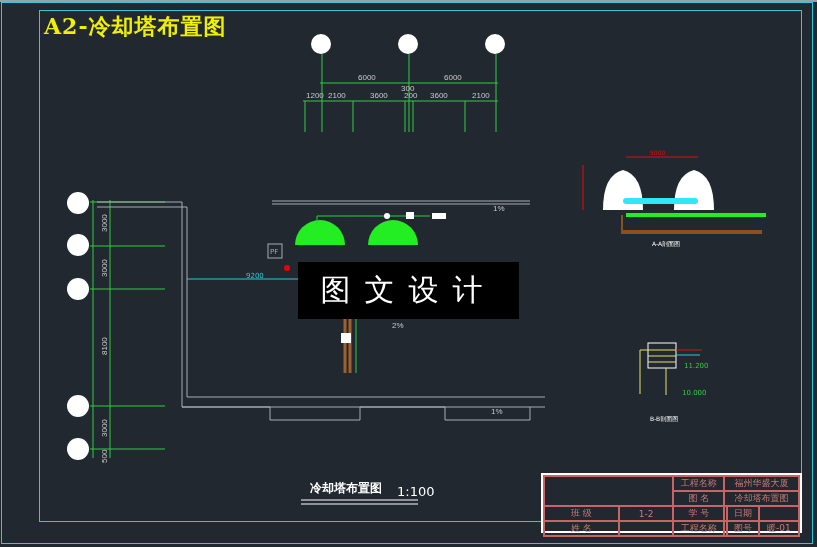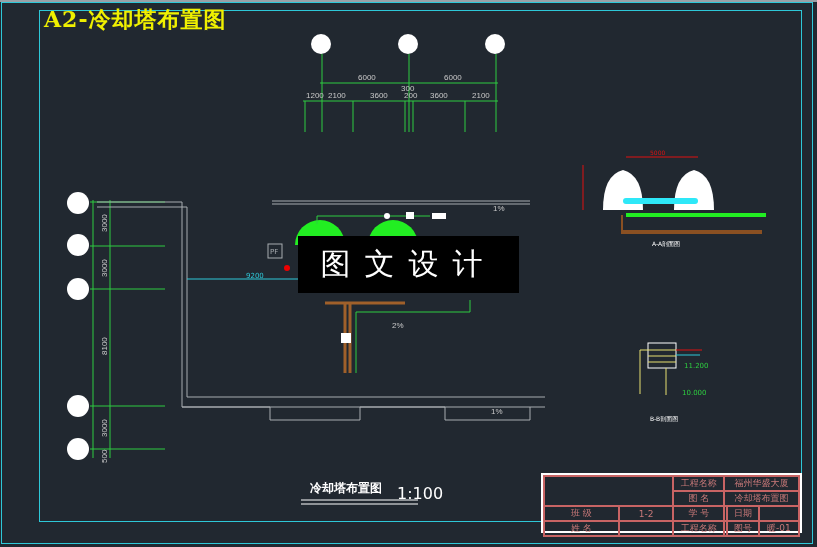--- a/index.html
+++ b/index.html
@@ -1,25 +1,25 @@
 <!DOCTYPE html>
 <html><head>
 <meta charset="utf-8">
 <style>
   html,body{margin:0;padding:0;background:#212830;}
   body{width:817px;height:547px;position:relative;overflow:hidden;font-family:"DejaVu Sans",sans-serif;}
   .topbar{position:absolute;left:0;top:0;width:817px;height:2px;background:#9aa0a6;}
   .frame-outer{position:absolute;left:1px;top:2px;width:812px;height:542px;border:1px solid #2ec8d8;box-sizing:border-box;}
   .frame-inner{position:absolute;left:39px;top:10px;width:763px;height:512px;border:1px solid #2ec8d8;box-sizing:border-box;}
-  .title{position:absolute;left:44px;top:5px;color:#f0f000;font-size:22px;font-weight:bold;letter-spacing:1px;font-family:"DejaVu Serif",serif;}
+  .title{position:absolute;left:44px;top:12px;color:#f0f000;font-size:22px;font-weight:bold;letter-spacing:1px;font-family:"DejaVu Serif",serif;}
   svg{position:absolute;left:0;top:0;}
   .dim{fill:#c8c8c8;font-size:8px;font-family:"Liberation Sans",sans-serif;}
-  .watermark{position:absolute;left:298px;top:236px;width:221px;height:57px;background:#000;color:#fff;display:flex;align-items:center;justify-content:center;font-size:30px;letter-spacing:14px;font-family:"DejaVu Serif",serif;}
+  .watermark{position:absolute;left:298px;top:262px;width:221px;height:57px;background:#000;color:#fff;display:flex;align-items:center;justify-content:center;font-size:30px;letter-spacing:14px;font-family:"DejaVu Serif",serif;}
   .drawing-label{position:absolute;left:310px;top:480px;color:#fff;font-size:12px;font-weight:bold;}
-  .scale{position:absolute;left:397px;top:484px;color:#fff;font-size:16px;}
+  .scale{position:absolute;left:397px;top:484px;color:#fff;font-size:13px;}
   .tb{position:absolute;left:541px;top:473px;width:261px;height:60px;border:2px solid #fff;box-sizing:border-box;}
   .tb table{border-collapse:collapse;width:100%;height:100%;}
   .tb td{border:2px solid #c86464;color:#c87878;font-size:9px;text-align:center;padding:0;height:13px;}
 </style>
 </head>
 <body>
 
 <div class="topbar"></div>
 <div class="frame-outer"></div>
 <div class="frame-inner"></div>

